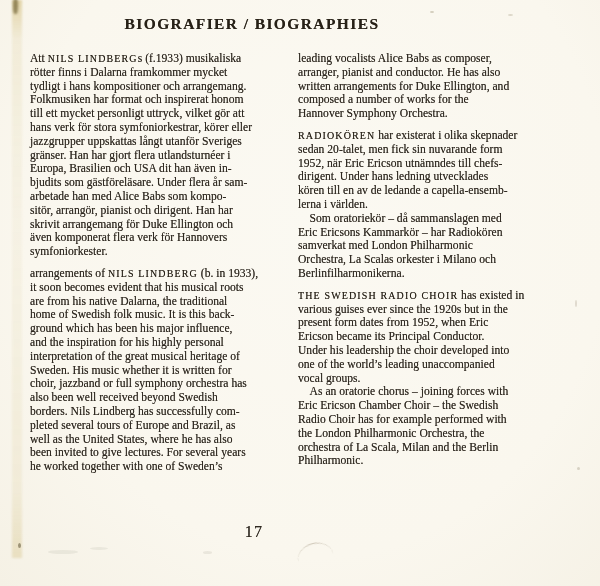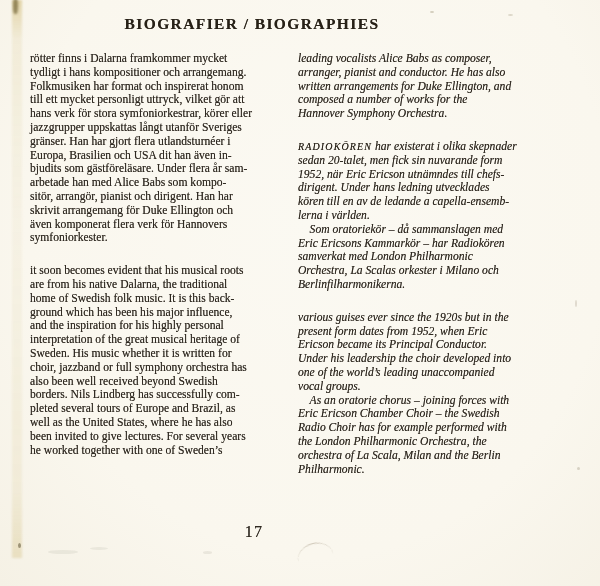--- a/index.html
+++ b/index.html
@@ -31,23 +31,23 @@
     white-space: pre;
     color: #272117;
   }
   .col {
     position: absolute;
     top: 52px;
     font-size: 11.6px;
     line-height: 13.8px;
   }
   .col.left  { left: 30px;  width: 272px; }
-  .col.right { left: 298px; width: 292px; font-style: italic; }
+  .col.right { left: 298px; width: 292px; }
   .para { margin: 0; }
-  .para + .para { margin-top: 19px; }
+  .para + .para { margin-top: 8px; }
   .line  { display: block; white-space: pre; }
   .lines { display: block; white-space: pre; }
   .sc {
     font-size: 0.86em;
     letter-spacing: 1.15px;
     color: #272117;
   }
   .pagenum {
     position: absolute;
     top: 523px; left: 254px;
@@ -104,36 +104,38 @@
   <div class="artifact speck sp4"></div>
   <div class="artifact speck sp5"></div>
   <div class="artifact speck sp6"></div>
   <div class="artifact speck sp7"></div>
   <div class="artifact speck sp8"></div>
 
   <div class="header">BIOGRAFIER / BIOGRAPHIES</div>
 
   <div class="col left">
     <p class="para">
+      <span class="line"><span>Att </span><span class="sc">NILS LINDBERG</span><span>s (f.1933) musikaliska</span></span>
       <span class="lines">rötter finns i Dalarna framkommer mycket
 tydligt i hans kompositioner och arrangemang.
 Folkmusiken har format och inspirerat honom
 till ett mycket personligt uttryck, vilket gör att
 hans verk för stora symfoniorkestrar, körer eller
 jazzgrupper uppskattas långt utanför Sveriges
 gränser. Han har gjort flera utlandsturnéer i
 Europa, Brasilien och USA dit han även in-
 bjudits som gästföreläsare. Under flera år sam-
 arbetade han med Alice Babs som kompo-
 sitör, arrangör, pianist och dirigent. Han har
 skrivit arrangemang för Duke Ellington och
 även komponerat flera verk för Hannovers
 symfoniorkester.</span>
     </p>
     <p class="para">
+      <span class="line"><span>arrangements of </span><span class="sc">NILS LINDBERG</span><span> (b. in 1933),</span></span>
       <span class="lines">it soon becomes evident that his musical roots
 are from his native Dalarna, the traditional
 home of Swedish folk music. It is this back-
 ground which has been his major influence,
 and the inspiration for his highly personal
 interpretation of the great musical heritage of
 Sweden. His music whether it is written for
 choir, jazzband or full symphony orchestra has
 also been well received beyond Swedish
 borders. Nils Lindberg has successfully com-
@@ -159,20 +161,21 @@
 dirigent. Under hans ledning utvecklades
 kören till en av de ledande a capella-ensemb-
 lerna i världen.
  Som oratoriekör – då sammanslagen med
 Eric Ericsons Kammarkör – har Radiokören
 samverkat med London Philharmonic
 Orchestra, La Scalas orkester i Milano och
 Berlinfilharmonikerna.</span>
     </p>
     <p class="para">
+      <span class="line"><span class="sc">THE SWEDISH RADIO CHOIR</span><span> has existed in</span></span>
       <span class="lines">various guises ever since the 1920s but in the
 present form dates from 1952, when Eric
 Ericson became its Principal Conductor.
 Under his leadership the choir developed into
 one of the world’s leading unaccompanied
 vocal groups.
  As an oratorie chorus – joining forces with
 Eric Ericson Chamber Choir – the Swedish
 Radio Choir has for example performed with
 the London Philharmonic Orchestra, the

